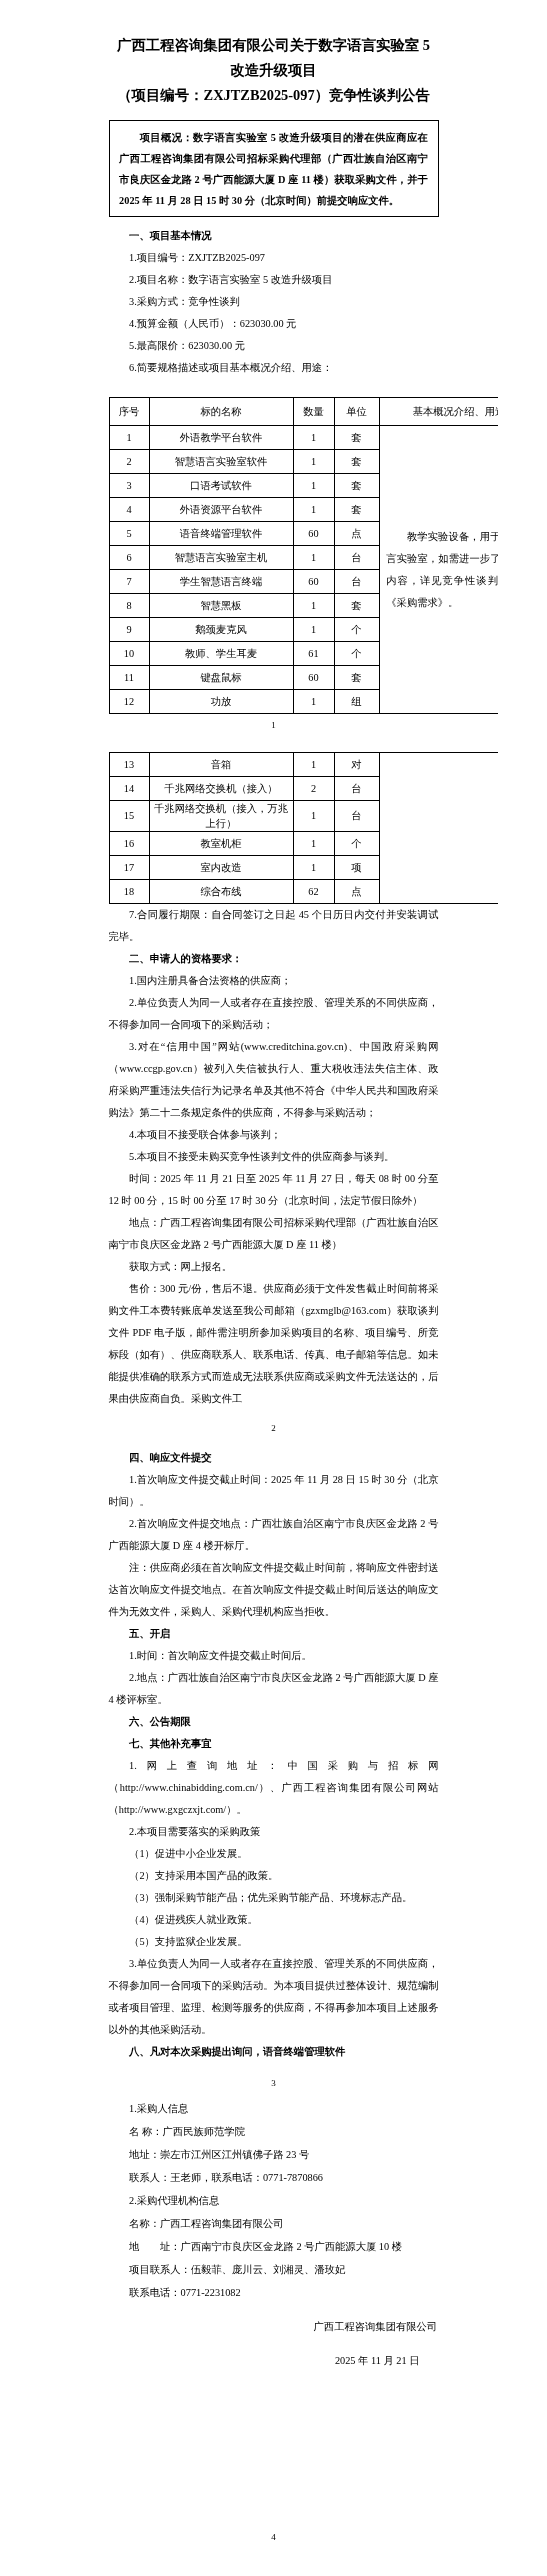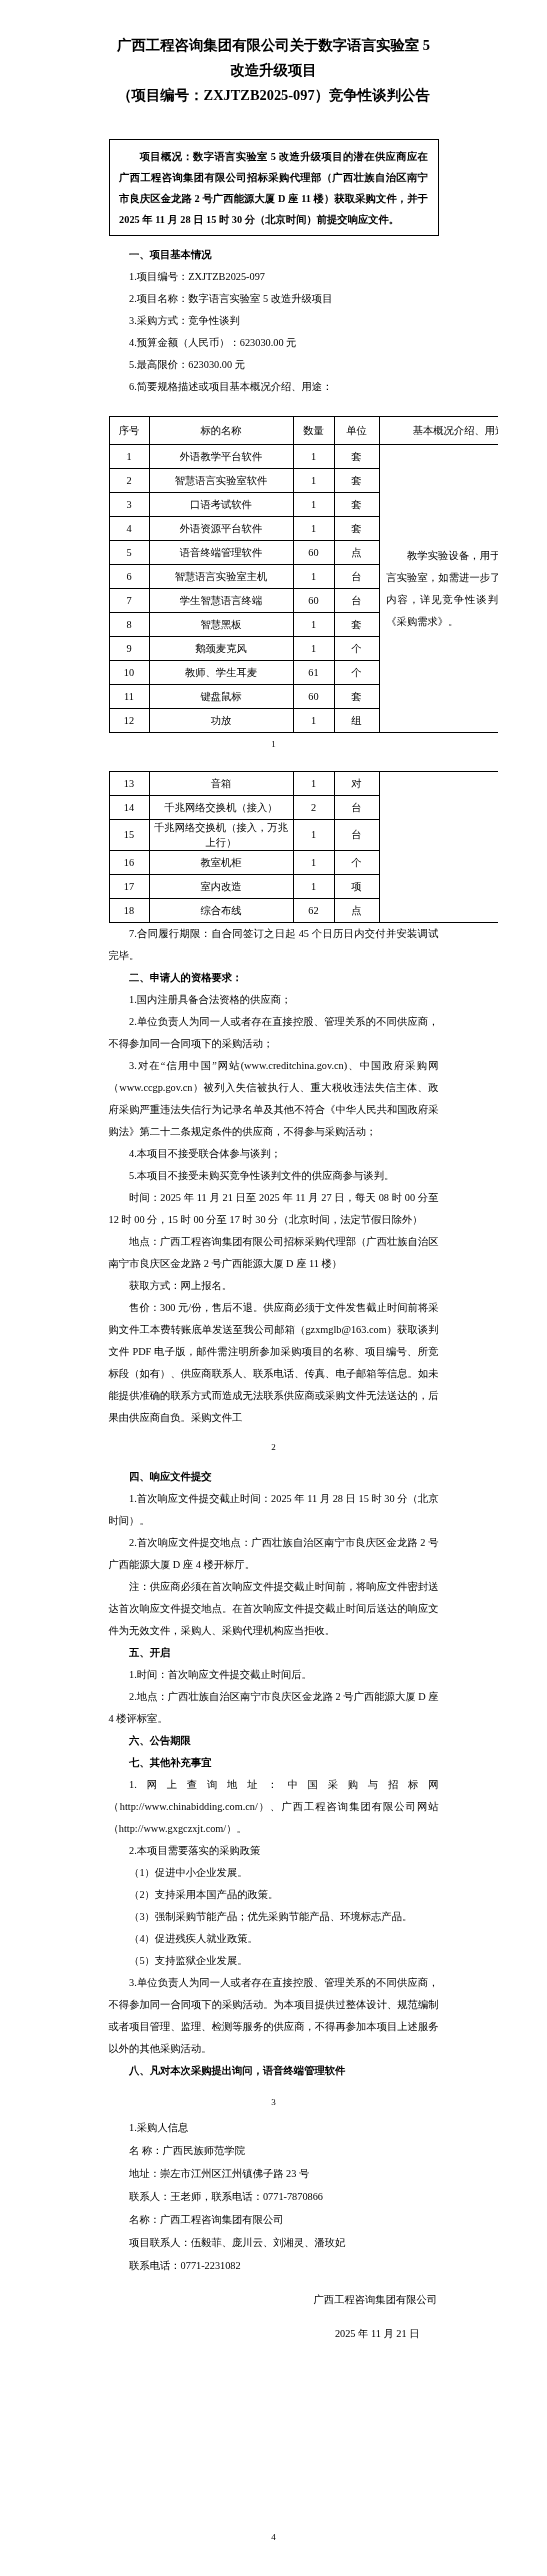--- a/index.html
+++ b/index.html
@@ -12,21 +12,21 @@
     font-family:"Liberation Serif","DejaVu Serif",serif;
     font-size:10.3px;
     box-sizing:border-box;
     padding:33px 59px 0 59px;
     display:flex;flex-direction:column;
     overflow:hidden;
   }
   .title{font-weight:bold;font-size:14.4px;line-height:25px;text-align:center;}
   .overview-box{
     border:0.7px solid #000;
-    margin-top:31px;
+    margin-top:12px;
     padding:5.5px 9.6px;
     font-weight:bold;
     line-height:21px;
     text-align:justify;
     text-indent:2em;
   }
   .para{line-height:22px;text-align:justify;text-indent:2em;margin:0;}
   .para.no-indent{text-indent:0;}
   .heading{font-weight:bold;}
   .sec1-head{margin-top:8.2px;}
@@ -248,21 +248,23 @@
   <p class="para">3.单位负责人为同一人或者存在直接控股、管理关系的不同供应商，不得参加同一合同项下的采购活动。为本项目提供过整体设计、规范编制或者项目管理、监理、检测等服务的供应商，不得再参加本项目上述服务以外的其他采购活动。</p>
 
   <p class="para heading">八、凡对本次采购提出询问，语音终端管理软件</p>
 
   <div class="pagenum pn3">3</div>
 
   <p class="contact-line">1.采购人信息</p>
   <p class="contact-line">名 称：广西民族师范学院</p>
   <p class="contact-line">地址：崇左市江州区江州镇佛子路 23 号</p>
   <p class="contact-line">联系人：王老师，联系电话：0771-7870866</p>
+  <p class="contact-line">2.采购代理机构信息</p>
   <p class="contact-line">名称：广西工程咨询集团有限公司</p>
+  <p class="contact-line">地　　址：广西南宁市良庆区金龙路 2 号广西能源大厦 10 楼</p>
   <p class="contact-line">项目联系人：伍毅菲、庞川云、刘湘灵、潘玫妃</p>
   <p class="contact-line">联系电话：0771-2231082</p>
 
   <div class="signature">广西工程咨询集团有限公司</div>
   <div class="signature sig-date">2025 年 11 月 21 日</div>
 
   <div class="pagenum pn4">4</div>
 
 </div>
 

